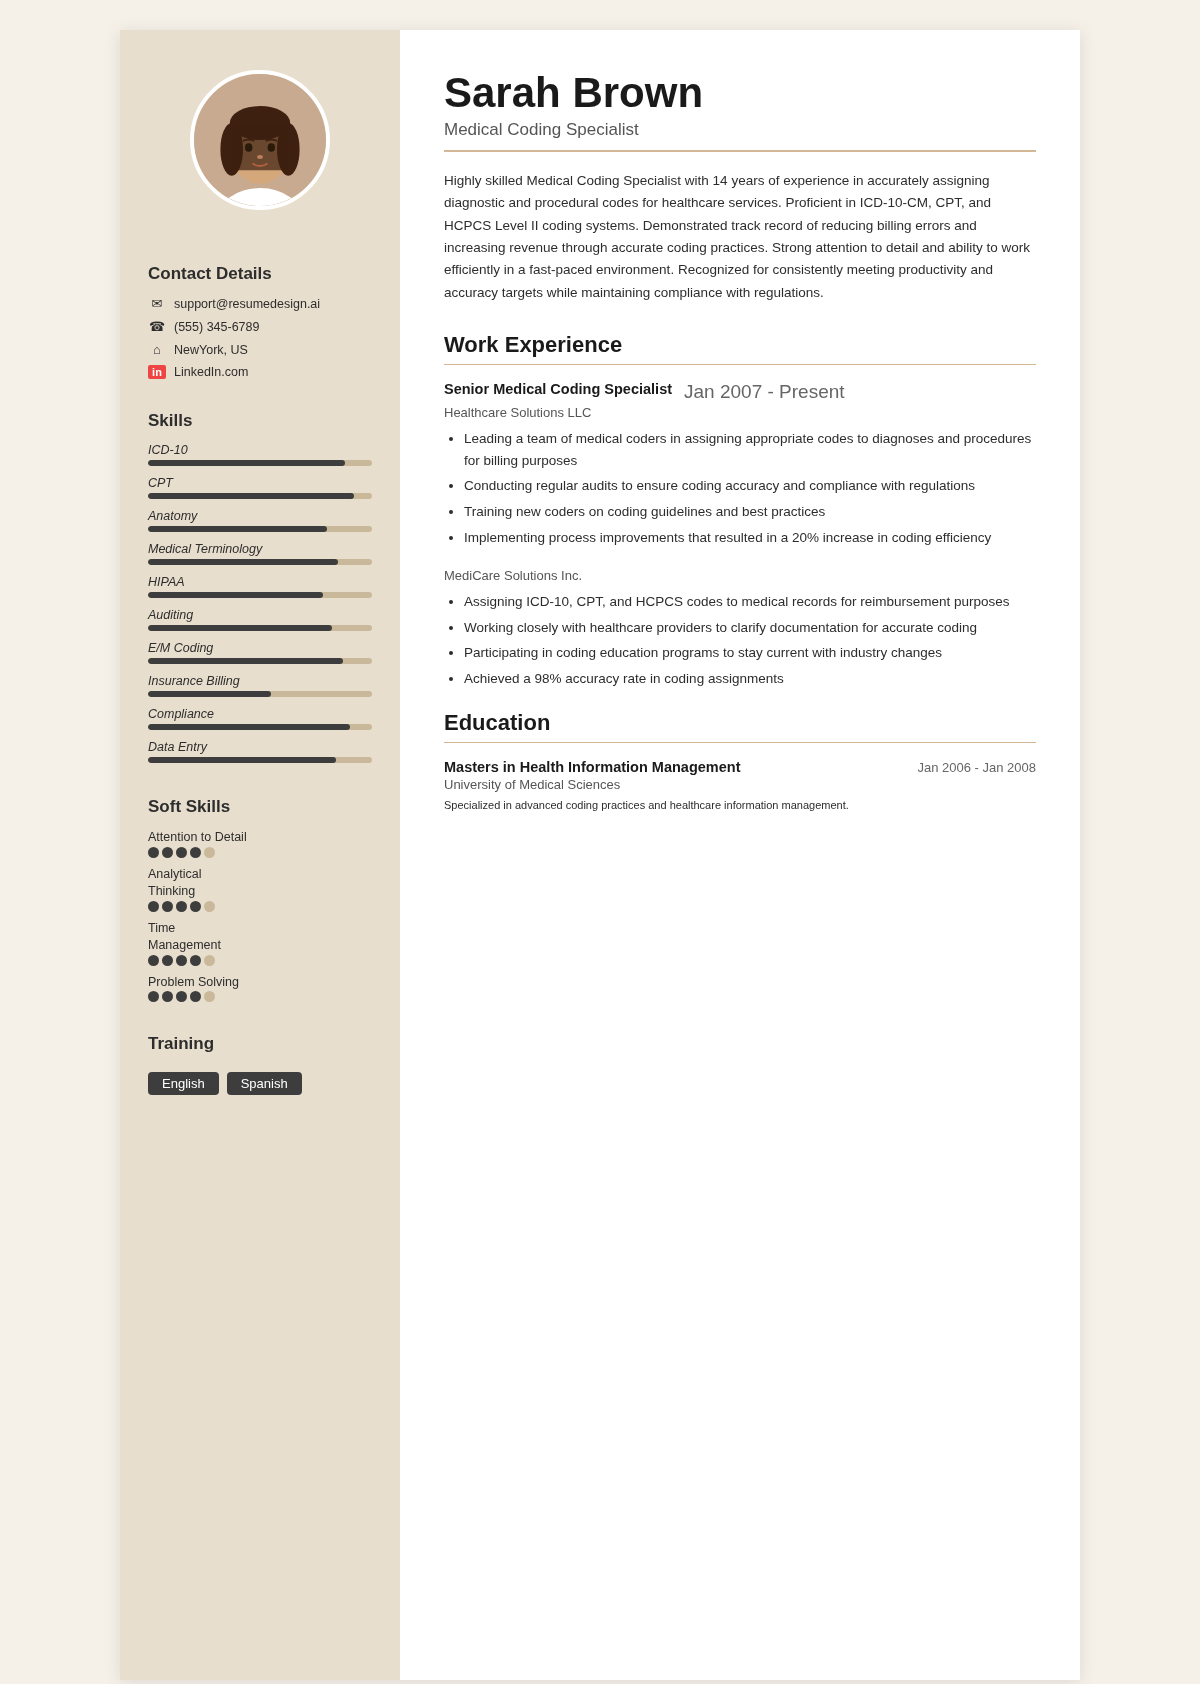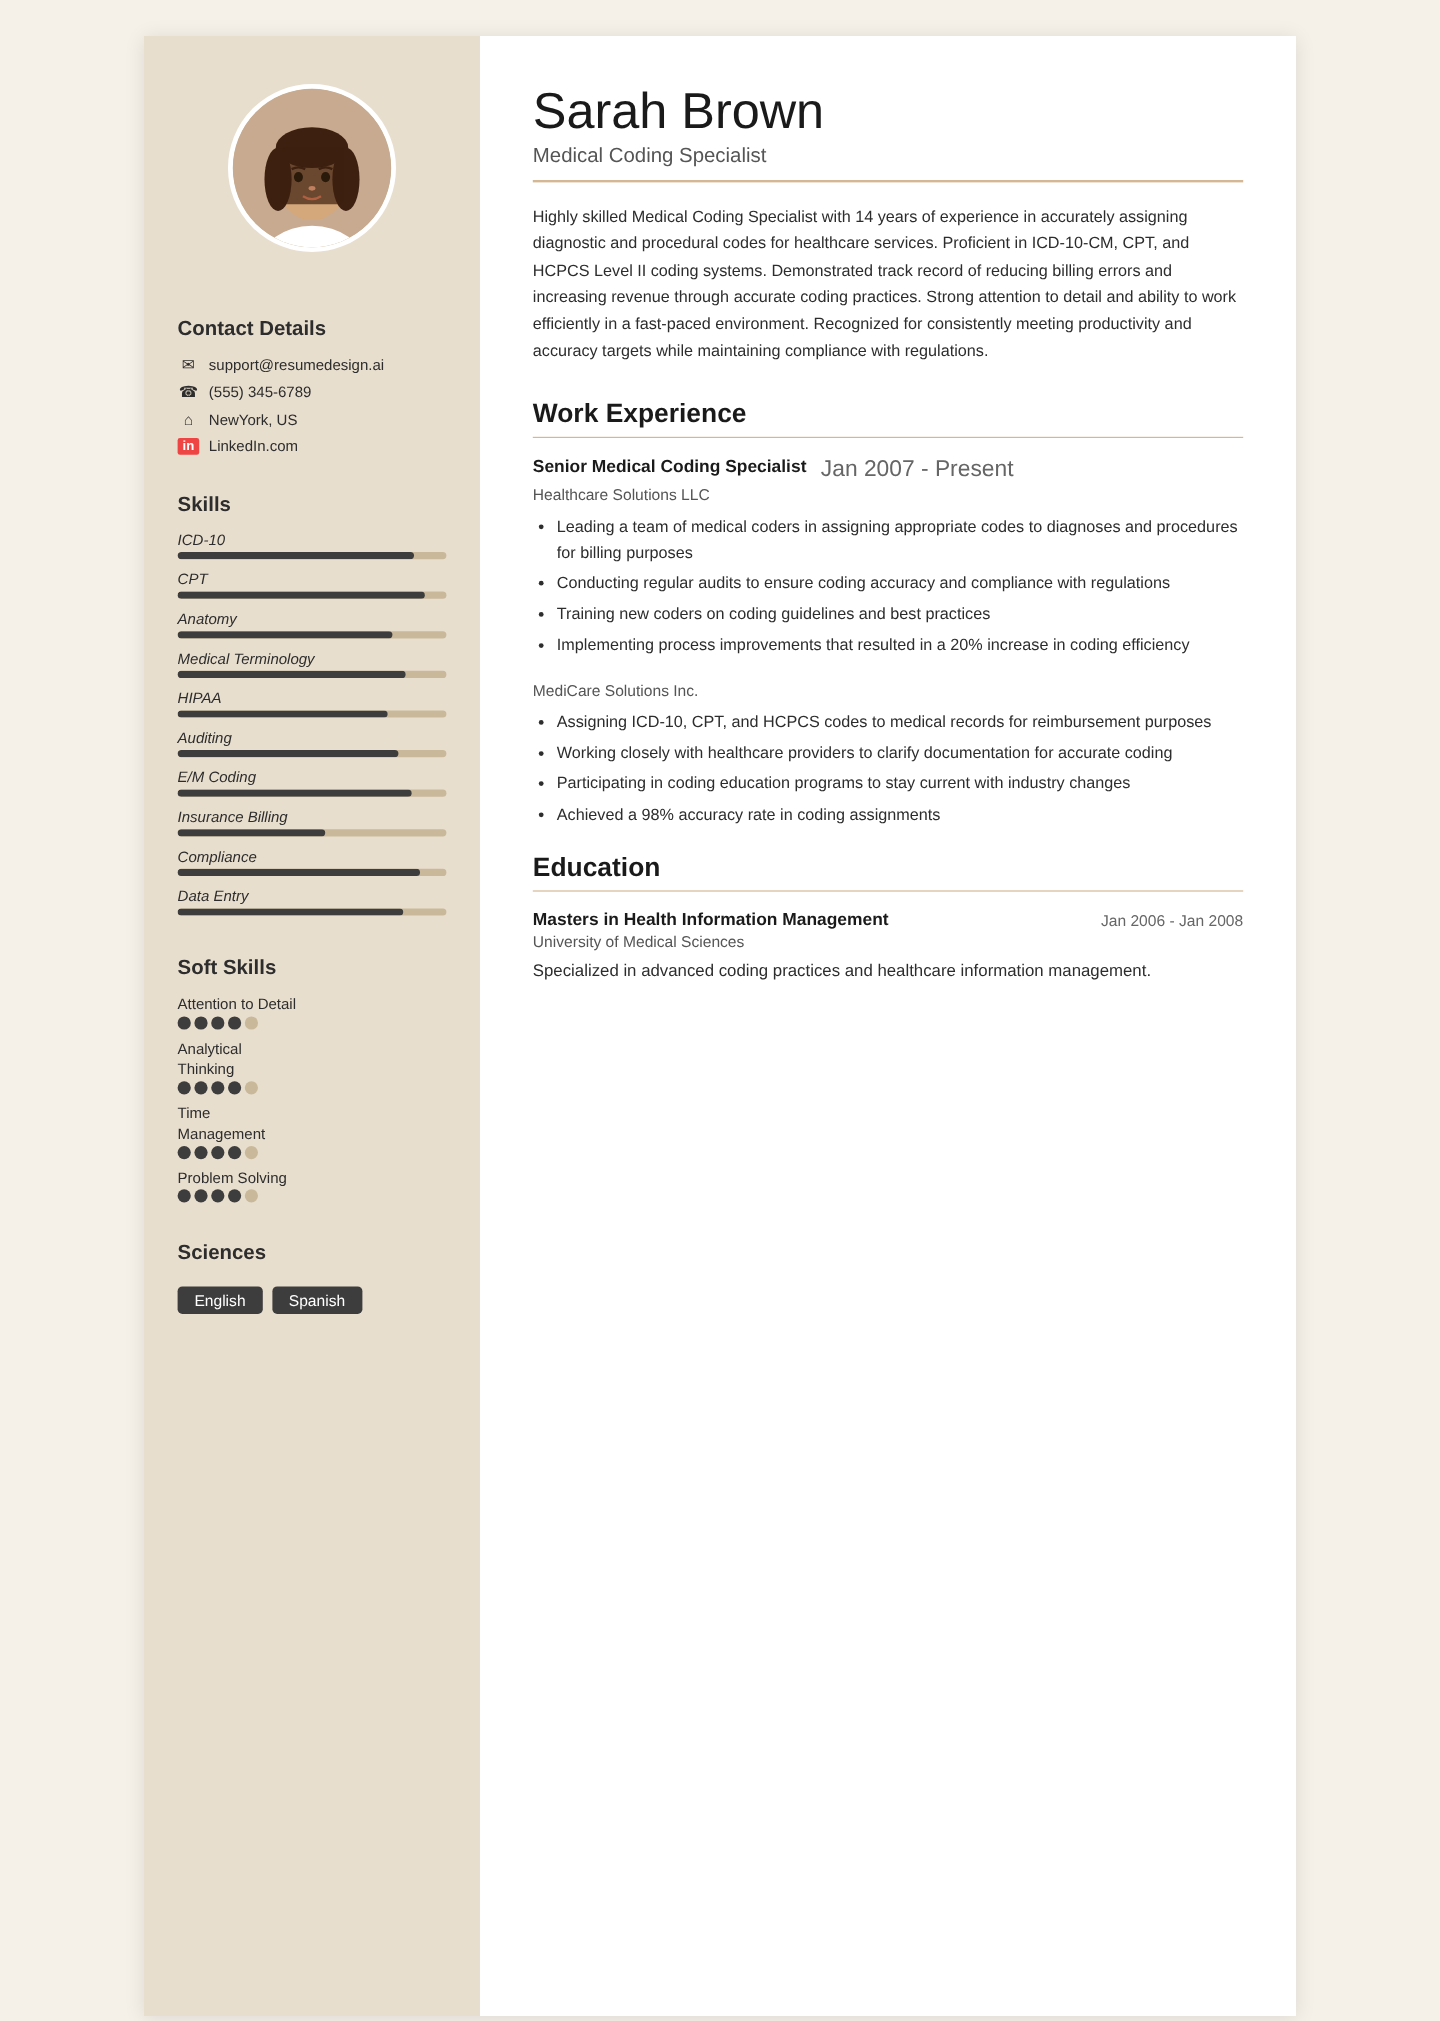--- a/index.html
+++ b/index.html
@@ -141,21 +141,21 @@
       font-weight: 500;
     }
 
     
     .main {
       flex: 1;
       padding: 40px 44px 40px 44px;
     }
     .main-name {
       font-size: 42px;
-      font-weight: normal;
+      font-weight: bold;
       color: #1a1a1a;
       line-height: 1.1;
       margin-bottom: 4px;
     }
     .main-title {
       font-size: 17px;
       color: #555;
       font-weight: normal;
       margin-bottom: 10px;
     }
@@ -233,21 +233,21 @@
       color: #666;
       white-space: nowrap;
       margin-left: 12px;
     }
     .edu-institution {
       font-size: 13px;
       color: #555;
       margin-bottom: 5px;
     }
     .edu-desc {
-      font-size: 14px;
+      font-size: 11px;
       color: #2d2d2d;
       line-height: 1.6;
       margin-bottom: 20px;
     }
   </style>
 </head>
 <body>
 
 <div class="resume">
 
@@ -403,21 +403,21 @@
     <div class="dots">
             <div class="dot"></div>
             <div class="dot"></div>
             <div class="dot"></div>
             <div class="dot"></div>
             <div class="dot empty"></div>
           </div>
   </div>
       </div>
 
-    <div class="sidebar-section-title">Sciences</div>
+    <div class="sidebar-section-title">Training</div>
     <div class="lang-tags" id="lang-tags-container">
         <span class="lang-tag">English</span>
         <span class="lang-tag">Spanish</span>
       </div>
   </div>
 
   <div class="main">
     <div class="main-name">Sarah Brown</div>
     <div class="main-title">Medical Coding Specialist</div>
     <div class="main-divider"></div>

